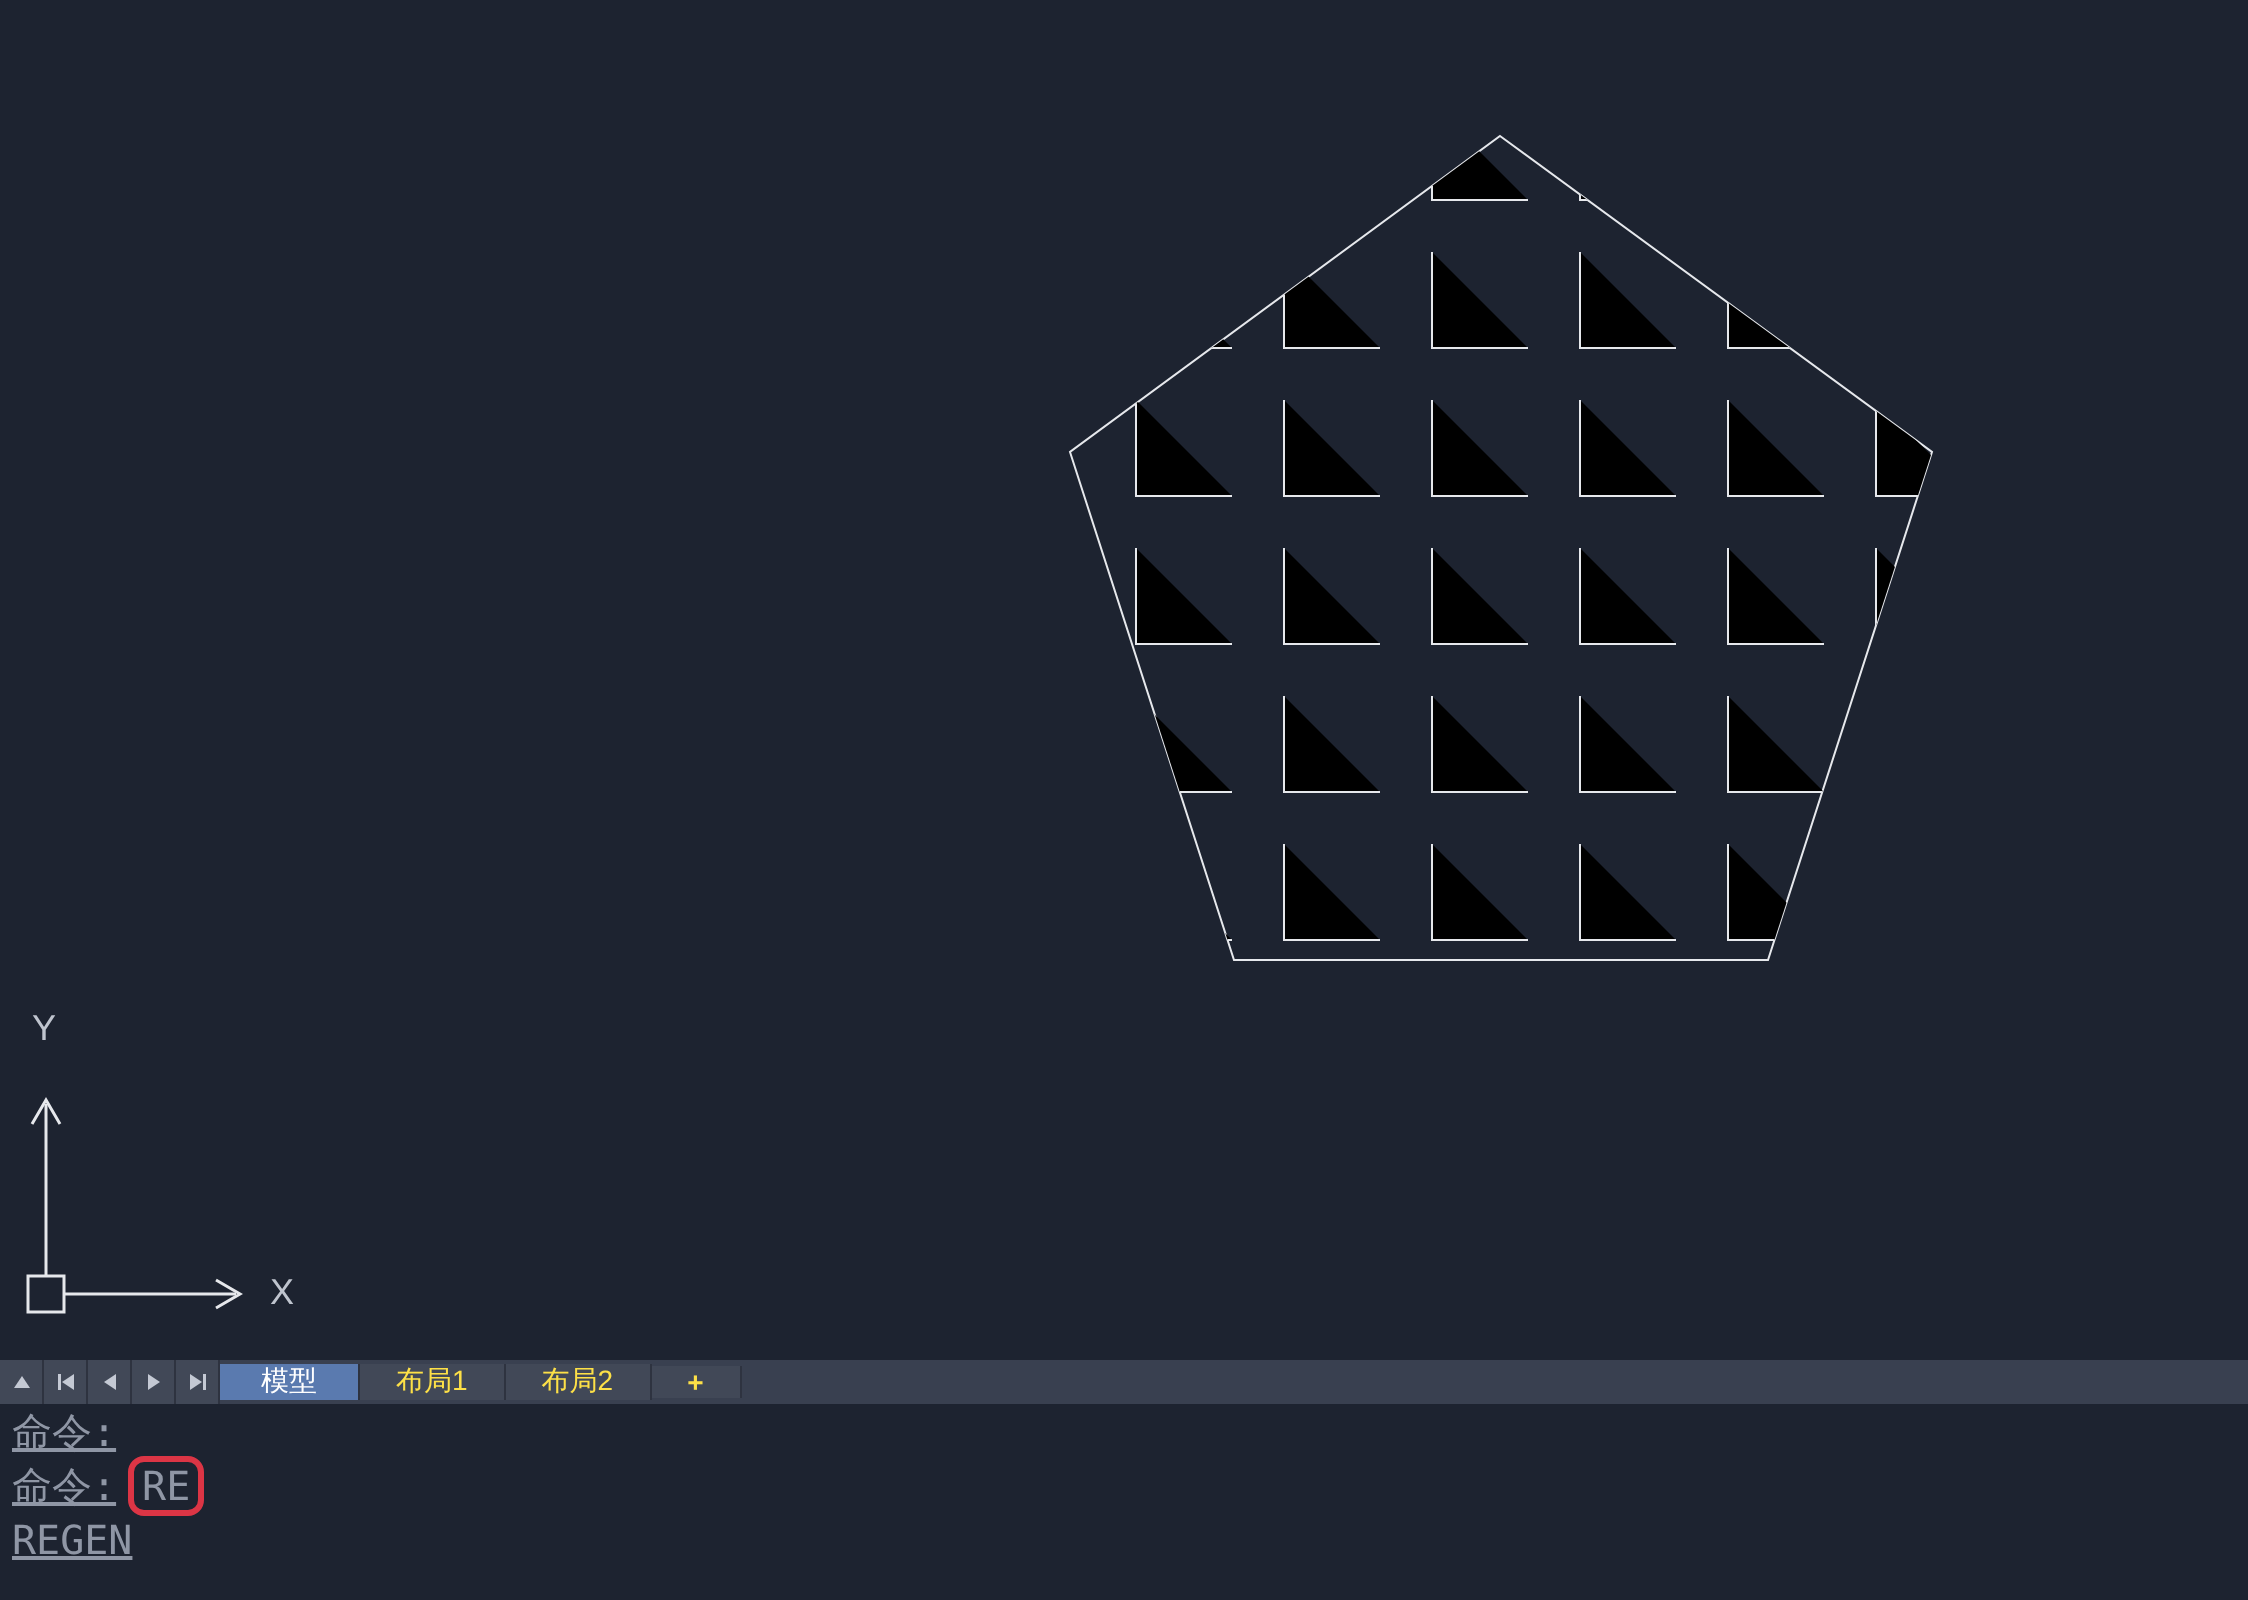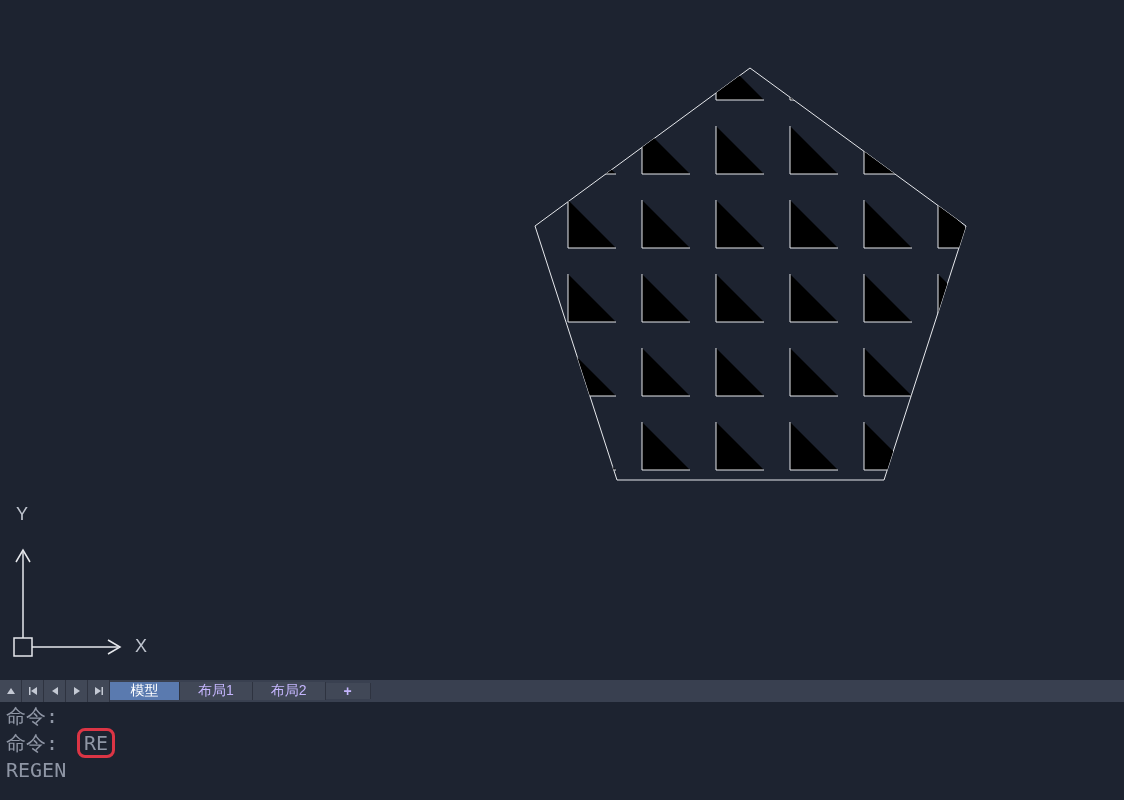--- a/index.html
+++ b/index.html
@@ -43,21 +43,21 @@
     align-items: center;
     justify-content: center;
     color: #c4c9d4;
   }
   .nav-btn svg { display: block; }
   .tab {
     padding: 0 18px;
     display: flex;
     align-items: center;
     justify-content: center;
-    color: #c4b5fd;
+    color: #fde047;
     background: #414857;
     border-right: 1px solid #2e3340;
     font-size: 14px;
     min-width: 70px;
   }
   .tab.active {
     background: #5a7aaf;
     color: #fff;
   }
   .tab.plus {
@@ -76,27 +76,28 @@
     width: 1124px;
     background: #1d2330;
     color: #8f96a5;
     font-family: "SimSun", "Consolas", monospace;
     font-size: 20px;
     line-height: 24px;
     padding: 2px 6px 0 6px;
   }
   .cmd-line {
     white-space: pre;
+    text-decoration: underline;
   }
   .highlight-box {
     display: inline-block;
     border: 3px solid #dc3545;
     border-radius: 8px;
     padding: 0 4px;
-    margin-left: 19px;
+    margin-left: 6px;
     color: #8f96a5;
   }
 
   
   .axis-label {
     position: absolute;
     color: #bfc4ce;
     font-family: "SimSun", sans-serif;
     font-size: 18px;
   }

